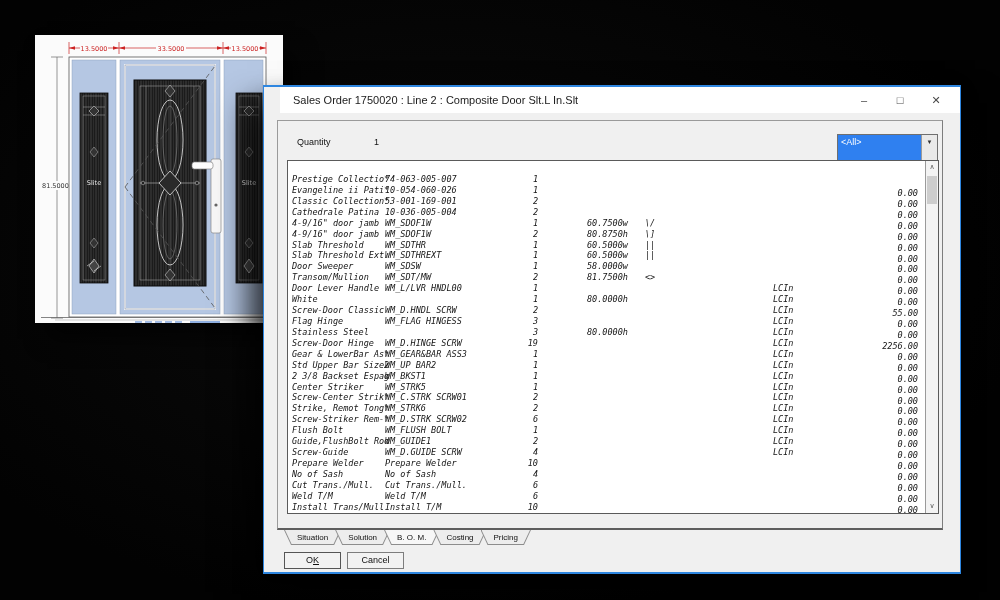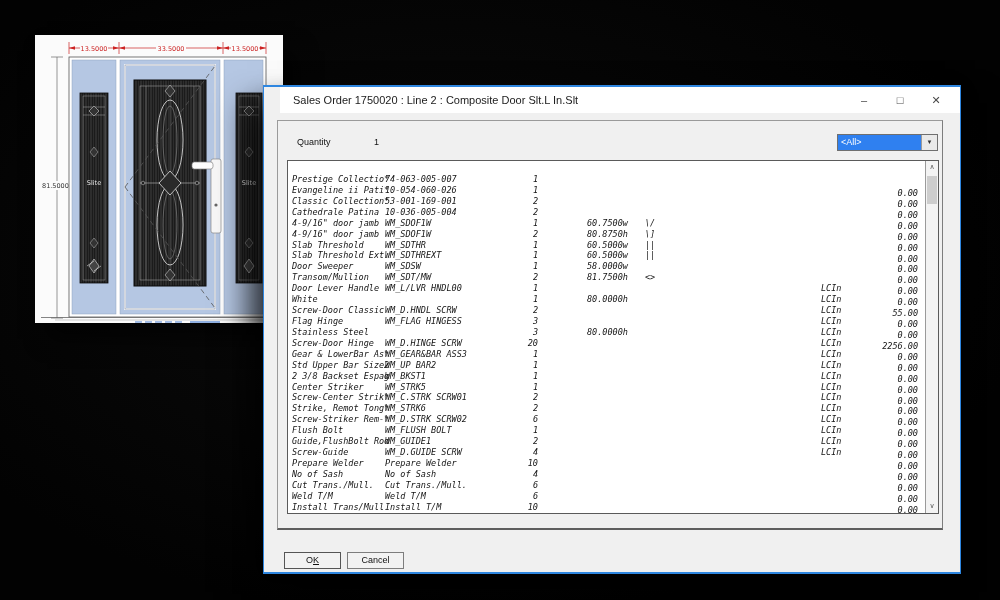--- a/index.html
+++ b/index.html
@@ -25,37 +25,37 @@
   .win-controls{position:absolute;right:6px;top:0;height:26px;display:flex;align-items:center;}
   .win-btn{width:36px;text-align:center;font-size:11px;color:#4a4a4a;line-height:26px;}
   .dlg-body{position:absolute;left:0;top:26px;right:0;bottom:0;padding-left:8px;}
   
   .panel{
     position:absolute;left:13px;top:7px;width:666px;height:410px;background:#f0f0f0;
     border:1px solid #9a9a9a;border-right-color:#7d7d7d;border-bottom:2px solid #5e5e5e;box-sizing:border-box;
   }
   .qty-label{position:absolute;left:19px;top:16px;font-size:9px;color:#111;}
   .qty-value{position:absolute;left:96px;top:16px;font-size:9px;color:#111;}
-  .combo{position:absolute;left:559px;top:13px;width:101px;height:17px;border:1px solid #6f6f6f;background:#4d7c0f;display:flex;box-sizing:border-box;}
+  .combo{position:absolute;left:559px;top:13px;width:101px;height:27px;border:1px solid #6f6f6f;background:#4d7c0f;display:flex;box-sizing:border-box;}
   .combo-sel{flex:1;background:#2f80f0;color:#fff;font-size:9px;line-height:15px;padding-left:3px;white-space:nowrap;overflow:hidden;}
   .combo-btn{width:15px;background:#e9e9e9;border-left:1px solid #9a9a9a;text-align:center;font-size:6px;line-height:15px;color:#333;}
   
   .btable{position:absolute;left:9px;top:39px;width:650px;height:352px;border:1px solid #5a5a5a;background:#fff;box-sizing:content-box;}
   .thead{position:absolute;left:0;top:0;width:637px;height:13px;background:linear-gradient(#dadada,#b9b9b9);border-bottom:1px solid #3d3d3d;display:flex;box-sizing:border-box;}
   .hcell{font-size:8.5px;font-weight:bold;color:#101010;text-align:center;line-height:12px;border-right:1px solid #8a8a8a;box-sizing:border-box;overflow:hidden;}
   .h0{width:260px;}.h1{width:36px;}.h2{width:186px;}.h3{width:79px;}.h4{width:76px;border-right:none;}
   .rows{position:absolute;left:0;top:13px;width:637px;bottom:0;overflow:hidden;font-style:italic;}
   .trow{position:relative;height:10.93px;}
   .trow span{position:absolute;top:0;font-family:"DejaVu Sans Mono",monospace;font-size:8.5px;line-height:10.9px;color:#141414;white-space:pre;}
   .c-desc{left:4px;}
   .c-code{left:97px;}
   .c-qty{left:180px;width:70px;text-align:right;}
   .c-size{left:299px;}
   .c-dir{left:357px;}
-  .c-where{left:485px;margin-left:48px;}
+  .c-where{left:485px;}
   .c-cost{left:520px;width:110px;text-align:right;margin-top:14px;}
   
   .sbar{position:absolute;right:0;top:0;bottom:0;width:13px;background:#f3f3f3;border-left:1px solid #9a9a9a;box-sizing:border-box;}
   .sb-up,.sb-down{position:absolute;left:0;width:100%;height:13px;text-align:center;font-size:7px;color:#555;line-height:12px;}
   .sb-up{top:0;}
   .sb-down{bottom:0;}
   .sb-thumb{position:absolute;left:1px;right:1px;top:15px;height:28px;background:#cdcdcd;}
   
   .tabs{position:absolute;left:20px;top:417px;height:15px;display:flex;}
   .tab{position:relative;height:15px;padding:0 13px;margin-right:-6px;display:flex;align-items:center;
@@ -334,21 +334,21 @@
               <span class="c-code"></span>
               <span class="c-qty">3</span>
               <span class="c-size">80.0000h</span>
               <span class="c-dir"></span>
               <span class="c-where">LCIn</span>
               <span class="c-cost">2256.00</span>
             </div>
             <div class="trow">
               <span class="c-desc">Screw-Door Hinge</span>
               <span class="c-code">WM_D.HINGE SCRW</span>
-              <span class="c-qty">20</span>
+              <span class="c-qty">19</span>
               <span class="c-size"></span>
               <span class="c-dir"></span>
               <span class="c-where">LCIn</span>
               <span class="c-cost">0.00</span>
             </div>
             <div class="trow">
               <span class="c-desc">Gear &amp; LowerBar As*</span>
               <span class="c-code">WM_GEAR&amp;BAR ASS3</span>
               <span class="c-qty">1</span>
               <span class="c-size"></span>
@@ -484,20 +484,37 @@
             </div>
           </div>
         <div class="sbar">
           <span class="sb-up">∧</span>
           <span class="sb-thumb"></span>
           <span class="sb-down">∨</span>
         </div>
       </div>
     </div>
 
+    <div class="tabs">
+        <div class="tab">
+          <span class="tab-label">Situation</span>
+        </div>
+        <div class="tab">
+          <span class="tab-label">Solution</span>
+        </div>
+        <div class="tab active">
+          <span class="tab-label">B. O. M.</span>
+        </div>
+        <div class="tab">
+          <span class="tab-label">Costing</span>
+        </div>
+        <div class="tab">
+          <span class="tab-label">Pricing</span>
+        </div>
+      </div>
 
     <div class="btn ok">
       <span>O</span><u>K</u>
     </div>
     <div class="btn cancel">
       <span>Cancel</span>
     </div>
   </div>
 </div>
 

